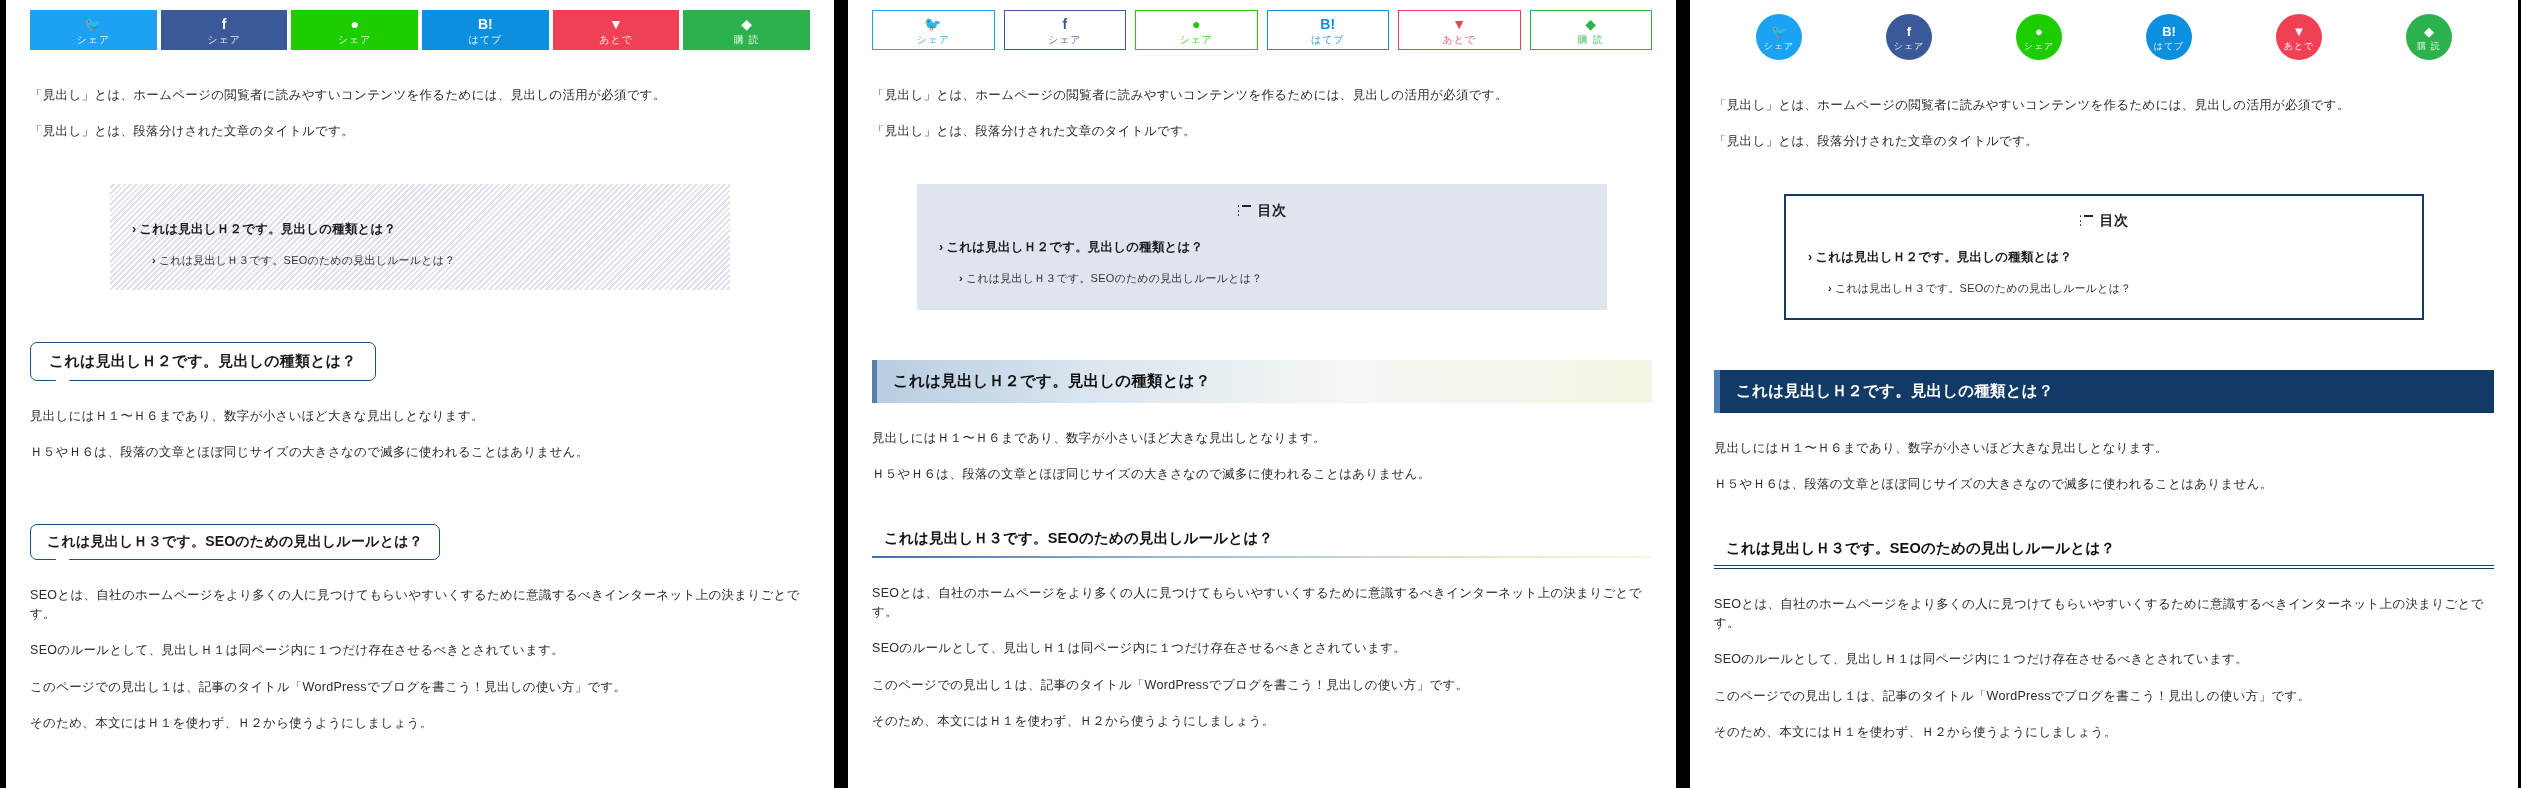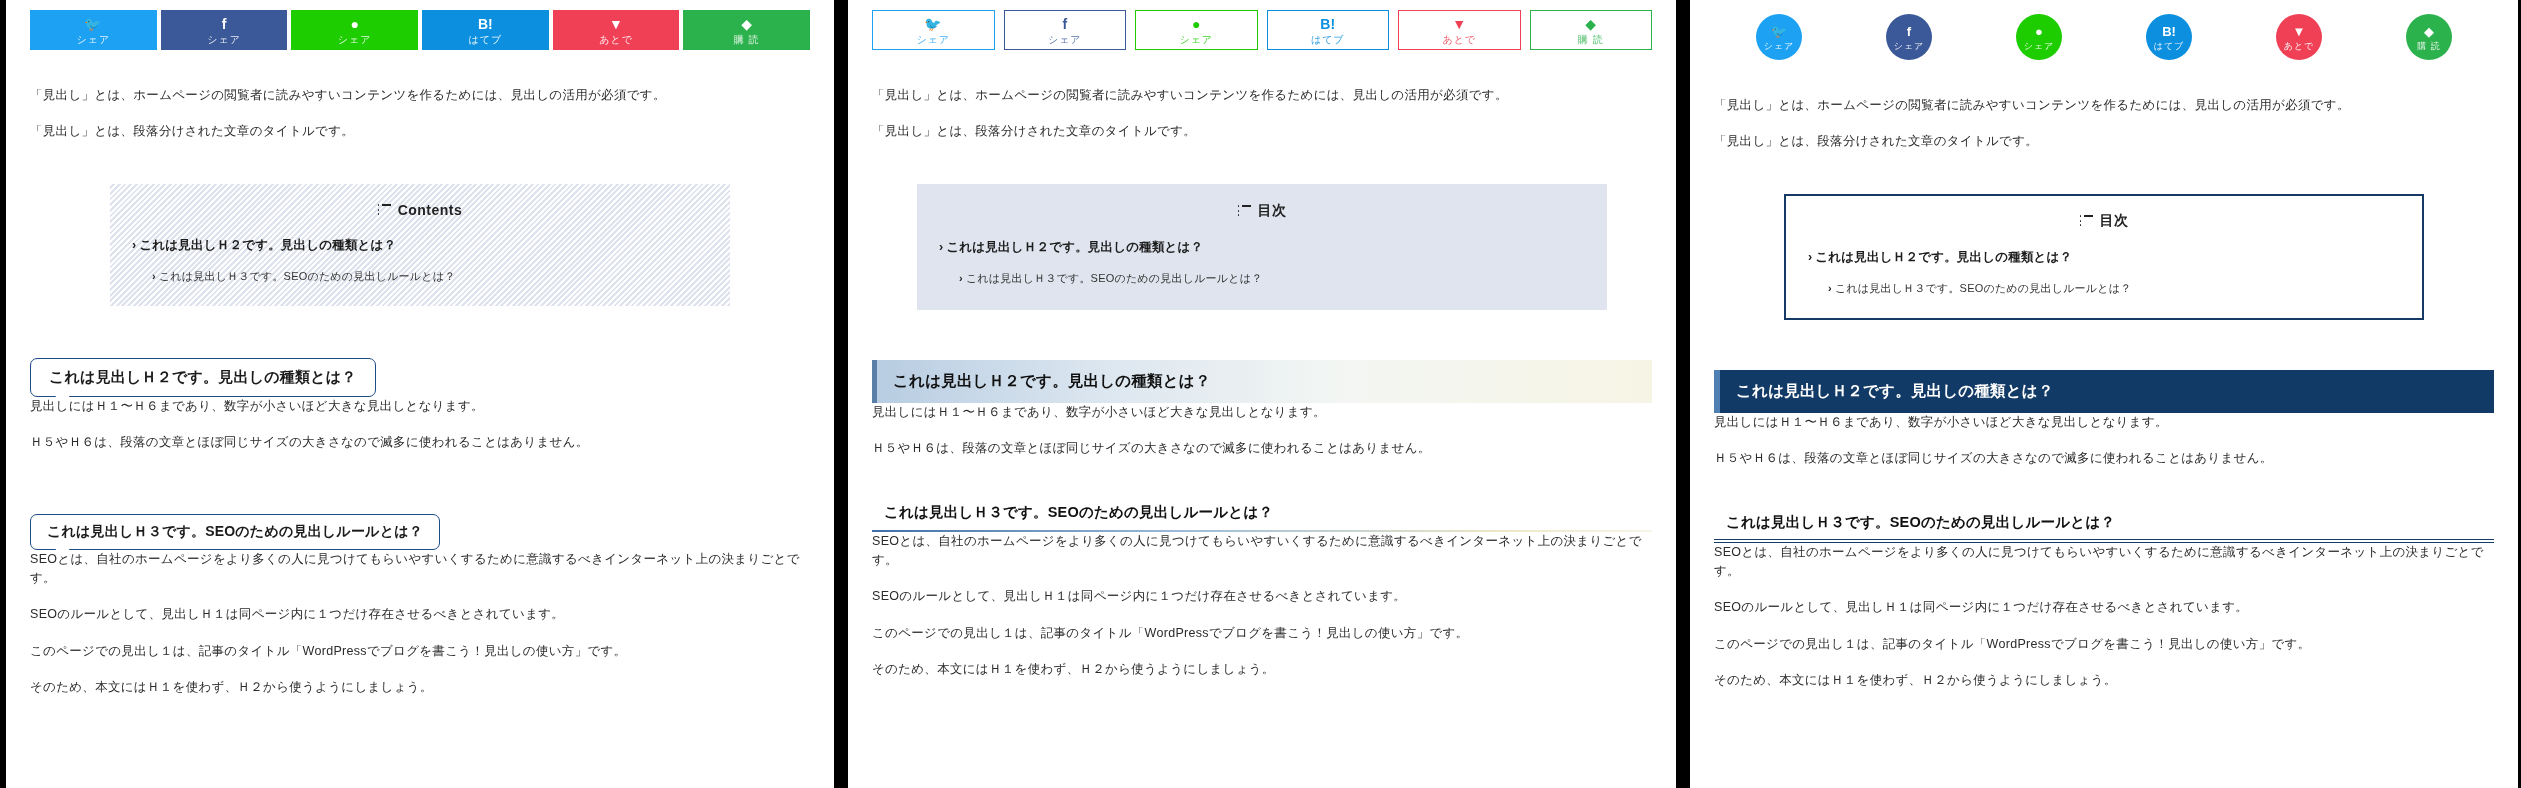--- a/index.html
+++ b/index.html
@@ -225,21 +225,21 @@
 
   .h3.dblline {
     display: block;
     font-size: 14.5px;
     color: #111;
     margin-top: 44px;
     padding: 0 0 7px 12px;
     border-bottom: 4px double #163c68;
   }
 
-  .after-h { }
+  .after-h { margin-top: 26px; }
 </style>
 </head>
 <body>
 
 <div class="stage">
 
   <div class="panel">
     <div class="panel-inner">
       <div class="sharebar style-block">
           <div class="sbtn" style="background: rgb(29, 161, 242);">
@@ -267,31 +267,20 @@
             <span class="slabel">購 読</span>
           </div>
         </div>
 
       <div class="lede">
         <p class="body">「見出し」とは、ホームページの閲覧者に読みやすいコンテンツを作るためには、見出しの活用が必須です。</p>
         <p class="body">「見出し」とは、段落分けされた文章のタイトルです。</p>
       </div>
 
       <div class="toc skin-hatch">
-        <div class="toc-title">
-          <span class="list-glyph">
-              <b></b>
-              <b></b>
-              <b></b>
-              <i></i>
-              <i></i>
-              <i></i>
-            </span>
-          <span>Contents</span>
-        </div>
         <div class="toc-l1"><span class="chev">›</span><span>これは見出しＨ２です。見出しの種類とは？</span></div>
         <div class="toc-l2"><span class="chev">›</span><span>これは見出しＨ３です。SEOのための見出しルールとは？</span></div>
       </div>
 
       <h2 class="h2 bubble">これは見出しＨ２です。見出しの種類とは？</h2>
       <div class="after-h">
         <p class="body">見出しにはＨ１〜Ｈ６まであり、数字が小さいほど大きな見出しとなります。</p>
         <p class="body">Ｈ５やＨ６は、段落の文章とほぼ同じサイズの大きさなので滅多に使われることはありません。</p>
       </div>
 

